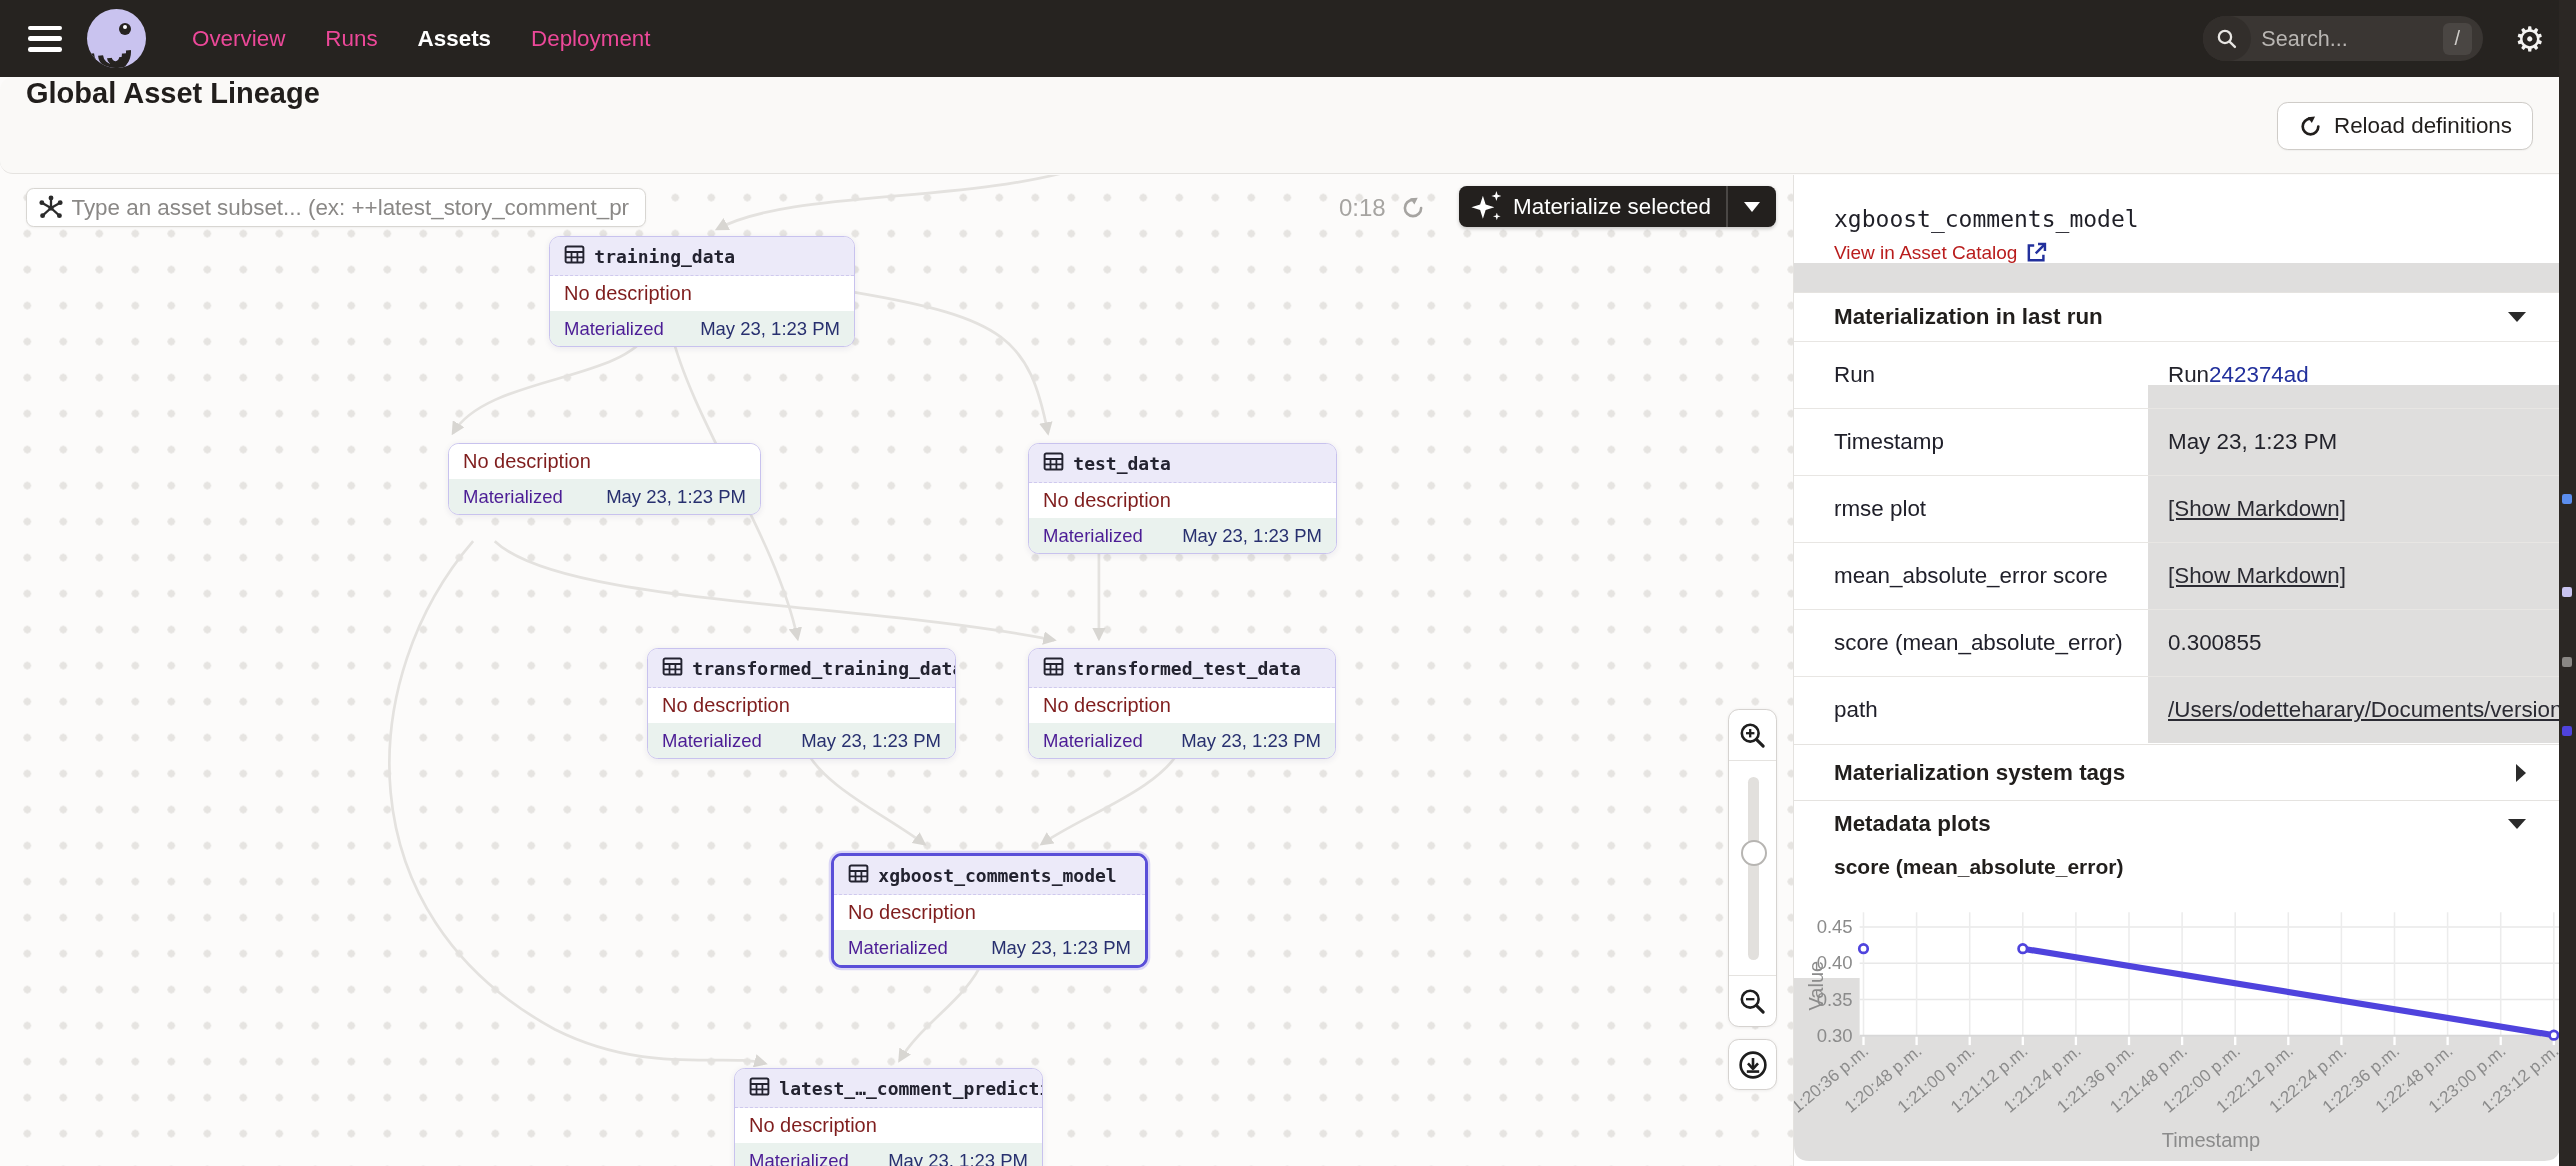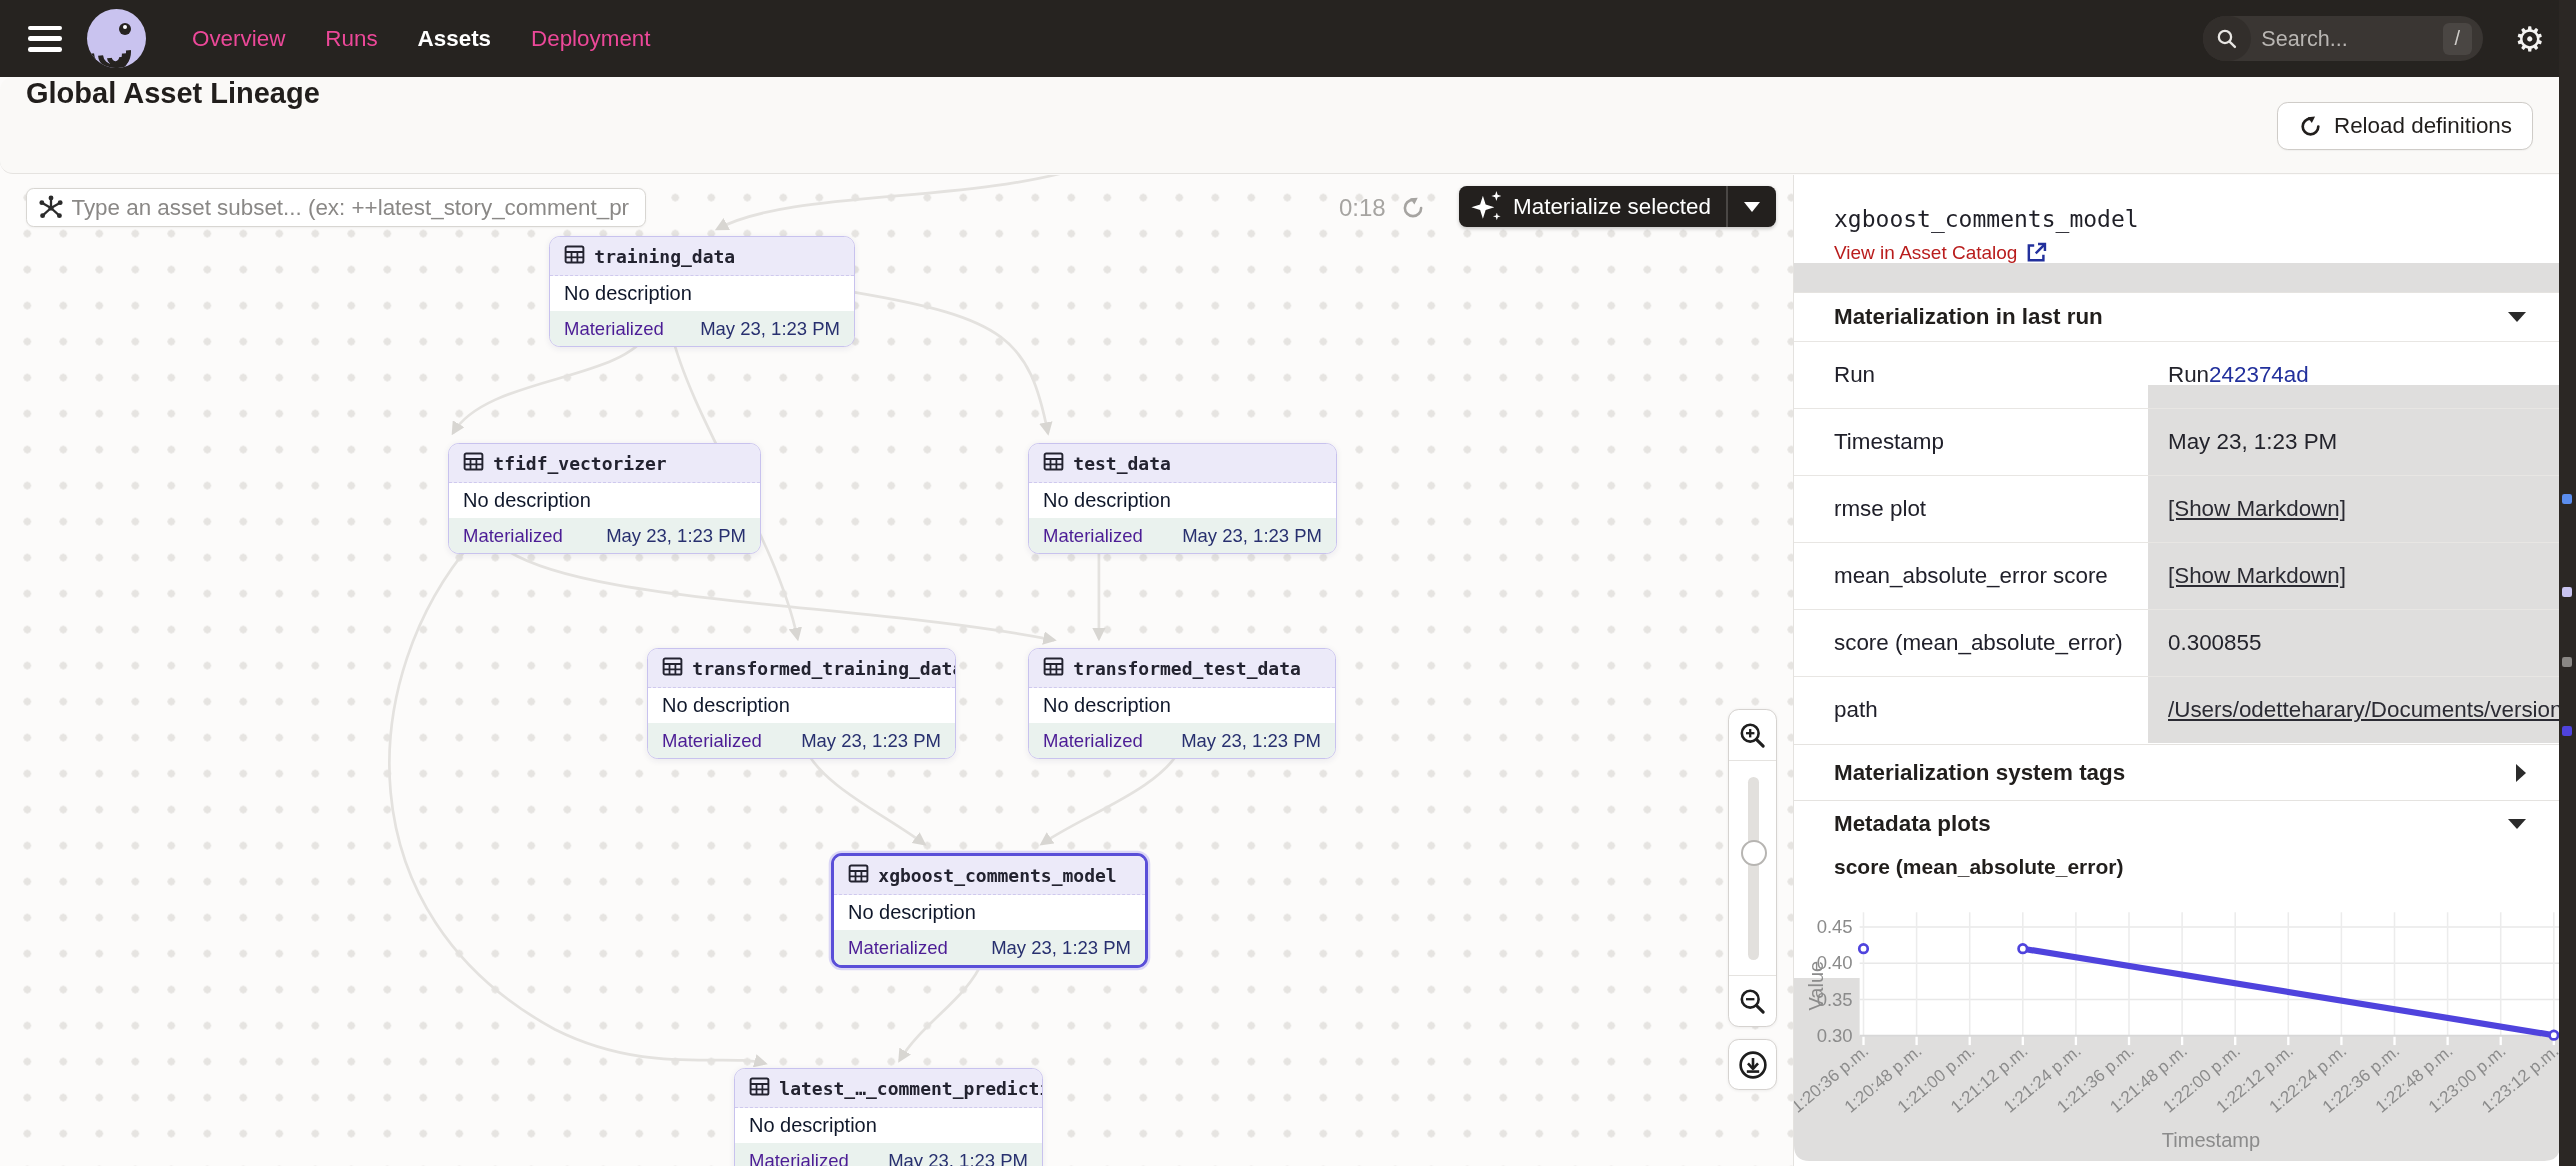--- a/index.html
+++ b/index.html
@@ -38,21 +38,21 @@
   .graph { position:absolute; left:0; top:175px; width:1793px; height:992px;
     background-color:#FCFBFA;
     background-image:radial-gradient(circle, #E6E4E1 3.5px, transparent 3.9px);
     background-size:36px 36px; background-position:9.3px 4.6px; }
   .edges { position:absolute; left:0; top:0; width:1793px; height:992px; }
 
   .node { position:absolute; background:#fff; border:1.5px solid #C8C2EE; border-radius:10.8px; box-shadow:0 1.5px 6.2px rgba(40,35,90,.08); overflow:hidden; cursor:pointer; }
   .node.selected { border:3.9px solid #5A4FD8; box-shadow:0 0 0 2.3px #DBD7F6; }
   .node .nhead { background:#ECEAF9; padding:7px 14px; display:flex; align-items:center; gap:9.3px; border-bottom:1.5px dashed #CFC9EE; }
   .node .nhead .ntitle { font-size:18px; color:#232330; font-weight:bold; white-space:nowrap; }
-  .node .nbody { padding:6.2px 14px; font-size:20px; color:#0f172a; background:#fff; }
+  .node .nbody { padding:6.2px 14px; font-size:20px; color:#7f1d1d; background:#fff; }
   .node .nfoot { background:#EAF2EE; padding:6.2px 14px; display:flex; justify-content:space-between; align-items:center; }
   .node .status { color:#4c1d95; font-size:18.5px; }
   .node .ntime { color:#28306F; font-size:18.5px; }
 
   
   .filterbox { position:absolute; left:26px; top:188px; width:620px; height:39px; background:#fff; border:0.8px solid #D8D6D2; border-radius:7.7px; z-index:30; display:flex; align-items:center; box-shadow:0 0.8px 2.3px rgba(0,0,0,.05); }
   .filterbox svg { margin-left:10.8px; flex:none; }
   .filterbox input { border:none; outline:none; font-size:22.4px; color:#4a4a4a; padding:0 7.7px; flex:1; background:transparent; }
   .filterbox input::placeholder { color:#8A8886; }
   .timer { position:absolute; left:1339px; top:188px; height:39px; display:flex; align-items:center; gap:14px; z-index:30; }
@@ -180,30 +180,20 @@
             </svg></span>
           <span class="ntitle mono">training_data</span>
         </div>
         <div class="nbody">No description</div>
         <div class="nfoot">
           <span class="status">Materialized</span>
           <span class="ntime">May 23, 1:23 PM</span>
         </div>
       </div>
       <div class="node" style="left: 448px; top: 268px; width: 313px;">
-        <div class="nhead">
-          <span><svg width="21" height="21" viewBox="0 0 26 26">
-              <rect x="2" y="3" width="22" height="20" rx="2" fill="none" stroke="#232330" stroke-width="2.4"></rect>
-              <line x1="2" y1="10" x2="24" y2="10" stroke="#232330" stroke-width="2.4"></line>
-              <line x1="9.3" y1="10" x2="9.3" y2="23" stroke="#232330" stroke-width="2.2"></line>
-              <line x1="16.6" y1="10" x2="16.6" y2="23" stroke="#232330" stroke-width="2.2"></line>
-              <line x1="2" y1="16.5" x2="24" y2="16.5" stroke="#232330" stroke-width="2.2"></line>
-            </svg></span>
-          <span class="ntitle mono">tfidf_vectorizer</span>
-        </div>
         <div class="nbody">No description</div>
         <div class="nfoot">
           <span class="status">Materialized</span>
           <span class="ntime">May 23, 1:23 PM</span>
         </div>
       </div>
       <div class="node" style="left: 1028px; top: 268px; width: 309px;">
         <div class="nhead">
           <span><svg width="21" height="21" viewBox="0 0 26 26">
               <rect x="2" y="3" width="22" height="20" rx="2" fill="none" stroke="#232330" stroke-width="2.4"></rect>

